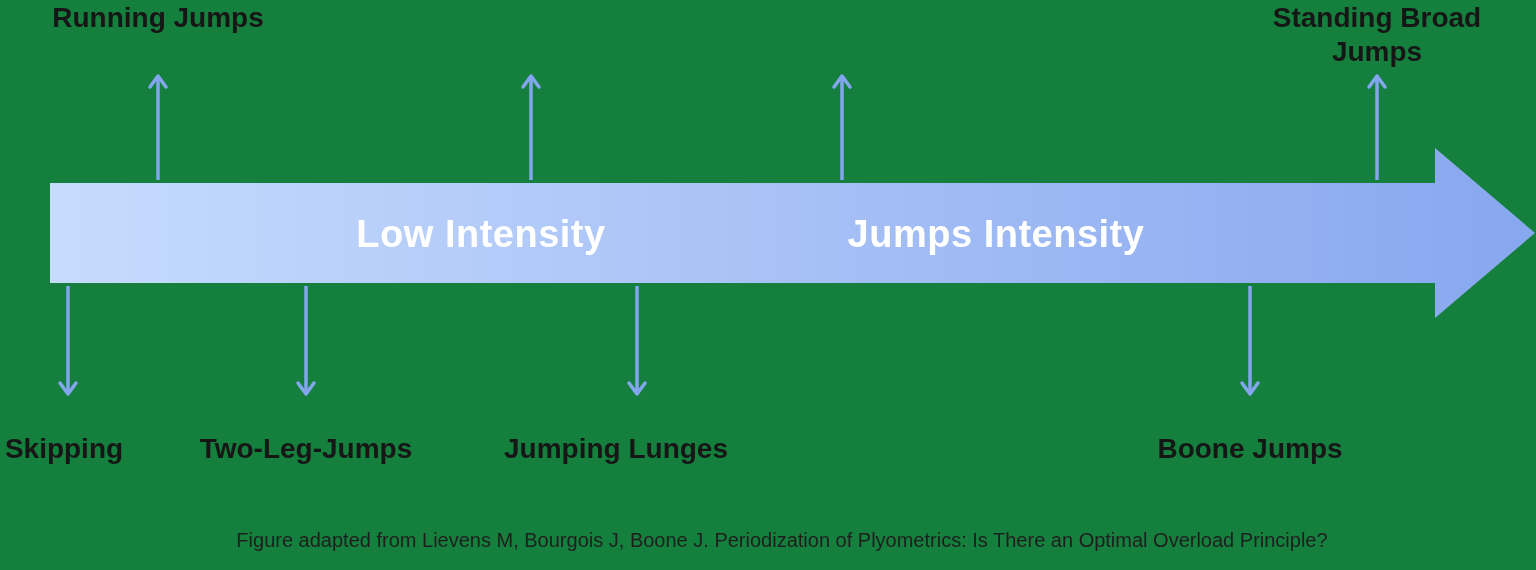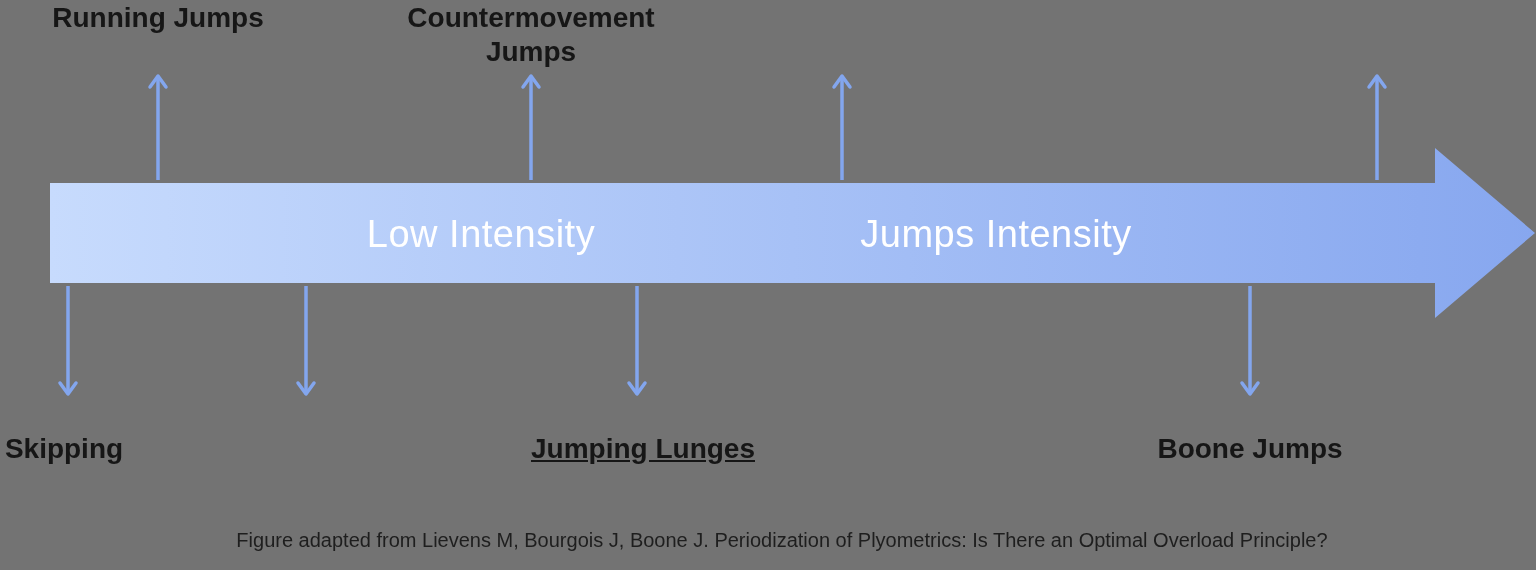--- a/index.html
+++ b/index.html
@@ -1,20 +1,20 @@
 <!DOCTYPE html>
 <html><head>
 <meta charset="utf-8">
 <style>
   html, body { margin: 0; padding: 0; background: #ffffff; }
   .canvas {
     position: relative;
     width: 1536px;
     height: 570px;
-    background: #737373;
+    background: #15803d;
     overflow: hidden;
     font-family: "Liberation Sans", sans-serif;
   }
   .label {
     position: absolute;
     transform: translateX(-50%);
     font-size: 28px;
     font-weight: 700;
     line-height: 34px;
     color: #161616;
@@ -24,21 +24,21 @@
   .label.wrap { white-space: normal; }
   .varrow {
     position: absolute;
     transform: translateX(-50%);
   }
   .intensity {
     position: absolute;
     transform: translate(-50%, -50%);
     color: #ffffff;
     font-size: 38px;
-    font-weight: 400;
+    font-weight: 700;
     letter-spacing: 0.5px;
     white-space: nowrap;
   }
   .caption {
     position: absolute;
     left: 0;
     right: 0;
     top: 529px;
     text-align: center;
     font-size: 20px;
@@ -48,21 +48,21 @@
     padding-left: 28px;
   }
   .main-arrow-svg { position: absolute; left: 50px; top: 148px; }
 </style>
 </head>
 <body>
 
 <div class="canvas">
 
   <div class="label" style="left:158px; top:1px;">Running Jumps</div>
-  <div class="label wrap" style="left:531px; top:1px; width:280px;">Countermovement Jumps</div>
+  <div class="label wrap" style="left:1377px; top:1px; width:240px;">Standing Broad Jumps</div>
 
   <svg class="varrow" style="left:158px; top:72px;" width="24" height="108" viewBox="0 0 24 108">
     <line x1="12" y1="6" x2="12" y2="108" stroke="#83a6ee" stroke-width="3.5"></line>
     <polyline points="4,15 12,4 20,15" fill="none" stroke="#83a6ee" stroke-width="3.5" stroke-linejoin="round" stroke-linecap="round"></polyline>
   </svg>
   <svg class="varrow" style="left:531px; top:72px;" width="24" height="108" viewBox="0 0 24 108">
     <line x1="12" y1="6" x2="12" y2="108" stroke="#83a6ee" stroke-width="3.5"></line>
     <polyline points="4,15 12,4 20,15" fill="none" stroke="#83a6ee" stroke-width="3.5" stroke-linejoin="round" stroke-linecap="round"></polyline>
   </svg>
   <svg class="varrow" style="left:842px; top:72px;" width="24" height="108" viewBox="0 0 24 108">
@@ -98,18 +98,19 @@
   <svg class="varrow" style="left:637px; top:286px;" width="24" height="112" viewBox="0 0 24 112">
     <line x1="12" y1="0" x2="12" y2="106" stroke="#83a6ee" stroke-width="3.5"></line>
     <polyline points="4,97 12,108 20,97" fill="none" stroke="#83a6ee" stroke-width="3.5" stroke-linejoin="round" stroke-linecap="round"></polyline>
   </svg>
   <svg class="varrow" style="left:1250px; top:286px;" width="24" height="112" viewBox="0 0 24 112">
     <line x1="12" y1="0" x2="12" y2="106" stroke="#83a6ee" stroke-width="3.5"></line>
     <polyline points="4,97 12,108 20,97" fill="none" stroke="#83a6ee" stroke-width="3.5" stroke-linejoin="round" stroke-linecap="round"></polyline>
   </svg>
 
   <div class="label" style="left:64px; top:432px;">Skipping</div>
-  <div class="label" style="left:643px; top:432px;text-decoration:underline;">Jumping Lunges</div>
+  <div class="label" style="left:306px; top:432px;">Two-Leg-Jumps</div>
+  <div class="label" style="left:616px; top:432px;">Jumping Lunges</div>
   <div class="label" style="left:1250px; top:432px;">Boone Jumps</div>
 
   <div class="caption">Figure adapted from Lievens M, Bourgois J, Boone J. Periodization of Plyometrics: Is There an Optimal Overload Principle?</div>
 
 </div>
 
 </body></html>

